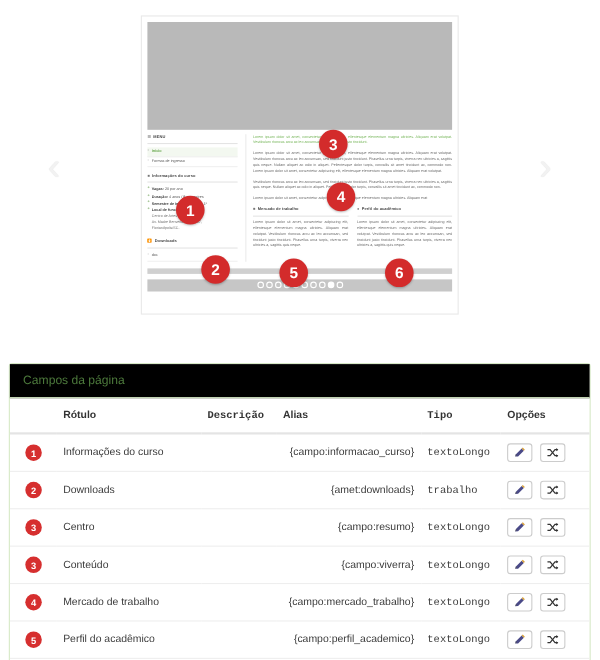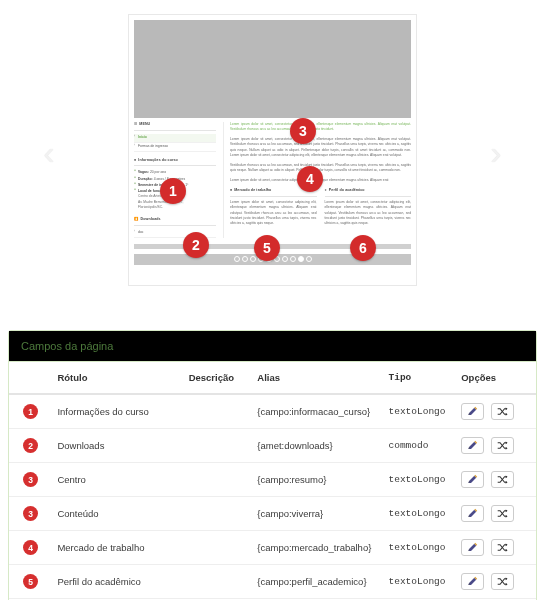--- a/index.html
+++ b/index.html
@@ -177,22 +177,22 @@
   table.fields td {
     padding: 8px 6px;
     border-top: 1px solid #eeeeee;
     color: #3b3b3b;
     font-size: 9.5px;
     vertical-align: middle;
   }
   table.fields tbody tr:first-child td { border-top: none; }
   .c-idx { width: 42px; padding-left: 14px !important; }
   .c-rot { width: 130px; }
-  .c-desc { width: 68px; }
-  .c-alias { width: 130px; }
+  .c-desc { width: 68px; font-family: Liberation Mono, monospace; }
+  .c-alias { width: 130px; text-align: right; }
   .c-tipo { width: 72px; font-family: Liberation Mono, monospace; }
   .c-opc { width: 80px; }
 
   .badge {
     display: inline-flex;
     align-items: center; justify-content: center;
     width: 15px; height: 15px;
     border-radius: 50%;
     background: #d62f2f;
     color: #fff;
@@ -374,21 +374,21 @@
     </td>
   </tr>
 
   <tr>
     <td class="c-idx">
       <span class="badge">2</span>
     </td>
     <td class="c-rot">Downloads</td>
     <td class="c-desc"></td>
     <td class="c-alias">{amet:downloads}</td>
-    <td class="c-tipo">commodo</td>
+    <td class="c-tipo">trabalho</td>
     <td class="c-opc">
       <span class="btn-ic">
         <svg width="11" height="11" viewBox="0 0 16 16" aria-hidden="true">
           <path d="M2 13.2 L3 10.2 L10.6 2.6 L13.4 5.4 L5.8 13 Z" fill="#4a4a88"></path>
           <path d="M10.6 2.6 L12 1.2 L14.8 4 L13.4 5.4 Z" fill="#d8a03a"></path>
           <path d="M2 13.2 L3 10.2 L4.3 11.5 Z" fill="#555"></path>
         </svg>
       </span>
       <span class="btn-ic">
         <svg width="11" height="11" viewBox="0 0 16 16" aria-hidden="true">

